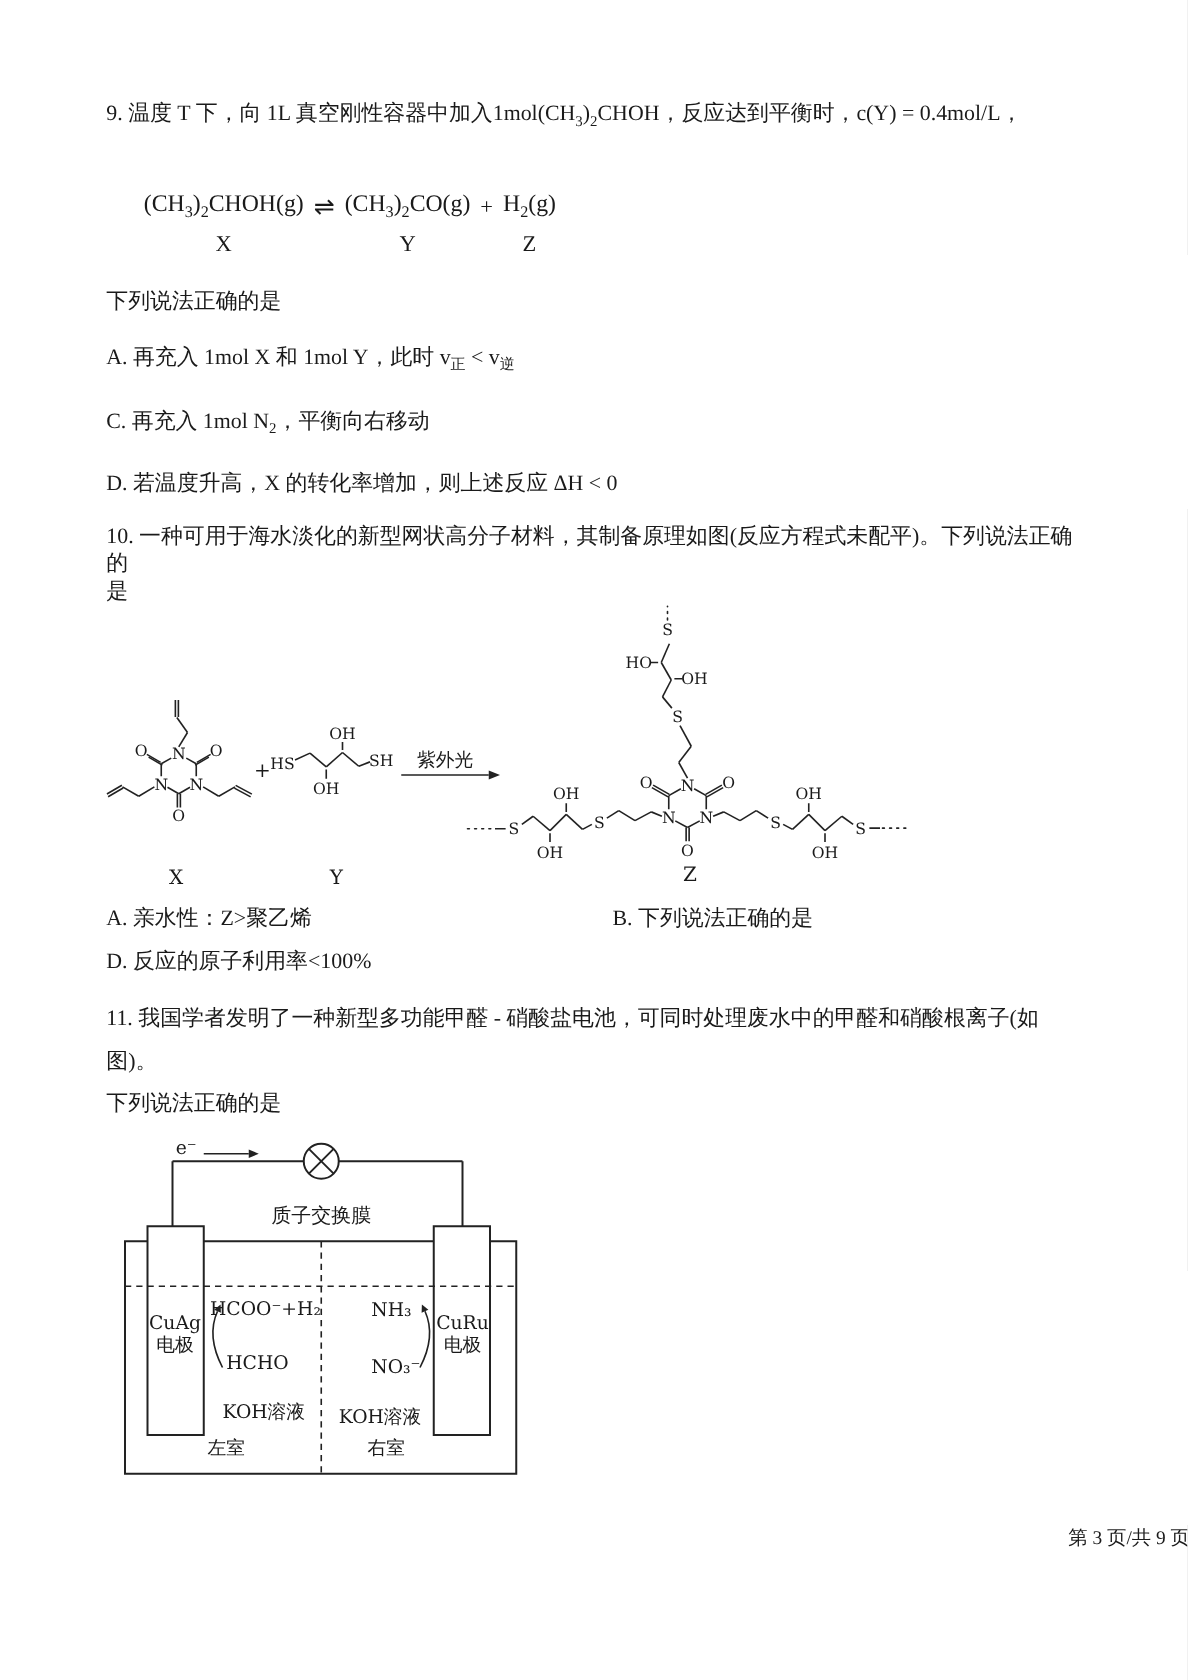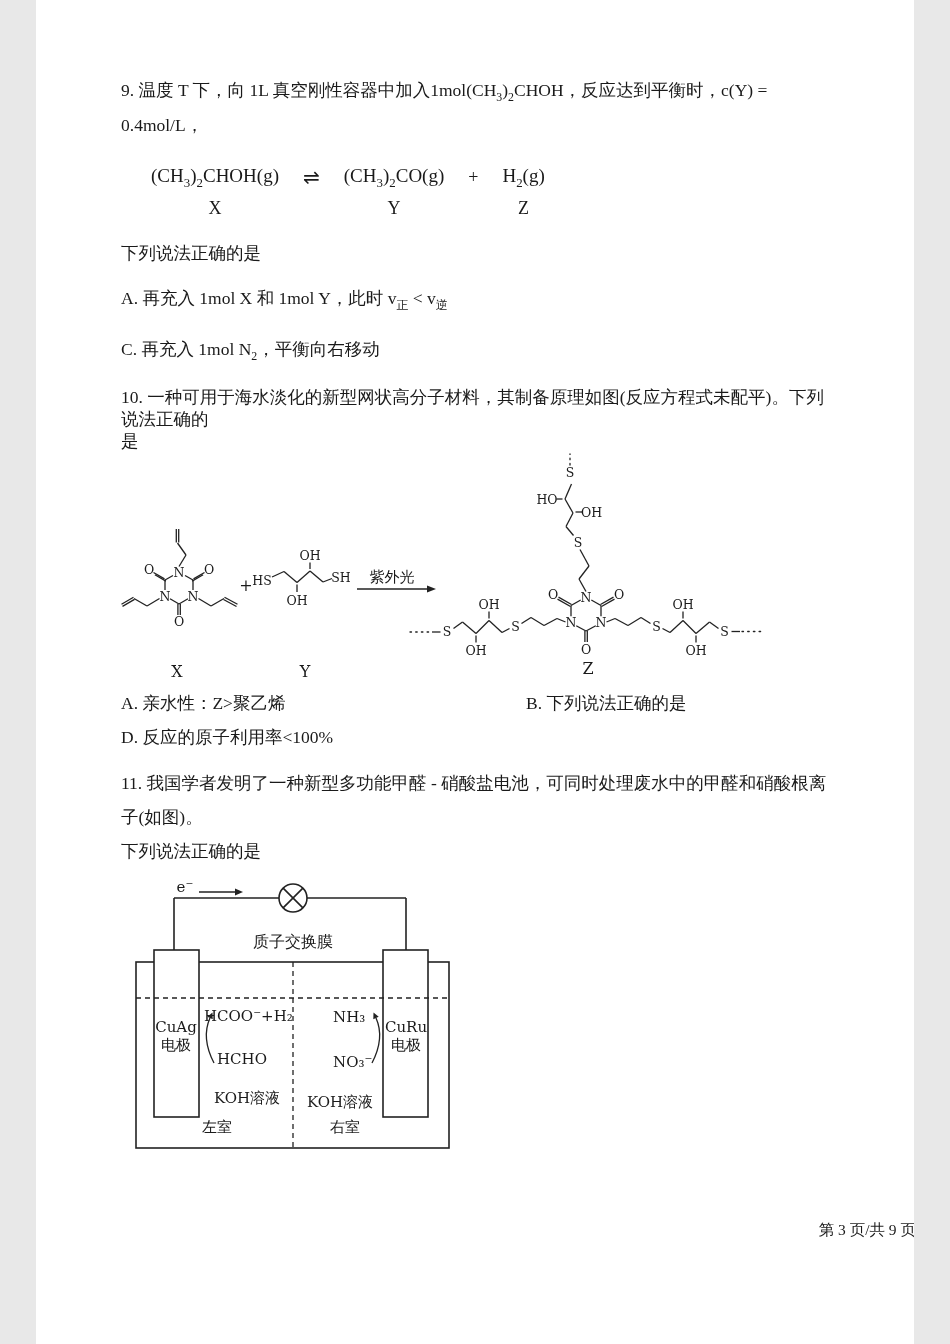--- a/index.html
+++ b/index.html
@@ -1,31 +1,31 @@
 <!DOCTYPE html>
 <html><head>
 <meta charset="utf-8">
 <style>
   html,body{margin:0;padding:0;background:#e8e8e8;}
   .page{
-    width:878px;height:1344px;margin:0 auto;background:#ffffff;
+    width:950px;height:1344px;margin:0 auto;background:#ffffff;
     position:relative;color:#1a1a1a;
     font-family:"Liberation Serif","DejaVu Serif",serif;
     font-size:17.5px;overflow:hidden;box-sizing:border-box;
     padding:76px 85px 0 85px;
   }
   p{margin:0;}
   .stem{line-height:28px;}
   .stem2{line-height:22px;}
   .stem3{line-height:34px;}
   .opt{line-height:26px;margin-top:18px;}
   sub{font-size:68%;}
   sup{font-size:68%;}
   
-  .eq{display:flex;align-items:flex-start;gap:24px;margin:26px 0 0 30px;font-size:19px;}
+  .eq{display:flex;align-items:flex-start;gap:8px;margin:42px 0 0 30px;font-size:19px;}
   .eq-col{display:flex;flex-direction:column;align-items:center;}
   .eq-lab{margin-top:8px;font-size:18px;}
   .eq-arrow{font-family:"DejaVu Sans",sans-serif;font-size:20px;line-height:24px;}
   .eq-plus{font-size:18px;line-height:24px;}
   .prompt{line-height:28px;margin-top:20px;}
   figure{margin:0;}
   
   .optgrid{display:grid;grid-template-columns:405px 1fr;margin-top:10px;row-gap:8px;line-height:26px;}
   
   svg{display:block;}
@@ -62,20 +62,21 @@
     <span class="eq-col">
       <span>H<sub>2</sub>(g)</span>
       <span class="eq-lab">Z</span>
     </span>
   </div>
 
   <p class="prompt">下列说法正确的是</p>
 
   <p class="opt">A. 再充入 1mol X 和 1mol Y，此时 v<sub>正</sub> &lt; v<sub>逆</sub></p>
   <p class="opt">C. 再充入 1mol N<sub>2</sub>，平衡向右移动</p>
+  <p class="opt">D. 若温度升高，X 的转化率增加，则上述反应 ΔH &lt; 0</p>
 
   <p class="stem2" style="margin-top:18px;">10. 一种可用于海水淡化的新型网状高分子材料，其制备原理如图(反应方程式未配平)。下列说法正确的</p>
   <p class="stem2">是</p>
 
   <figure>
     <svg width="790" height="228" viewBox="0 0 790 228">
 
       <g>
         <line class="bond" x1="64" y1="123.5" x2="72" y2="128"></line>
         <line class="bond" x1="72" y1="128" x2="72" y2="138"></line>

